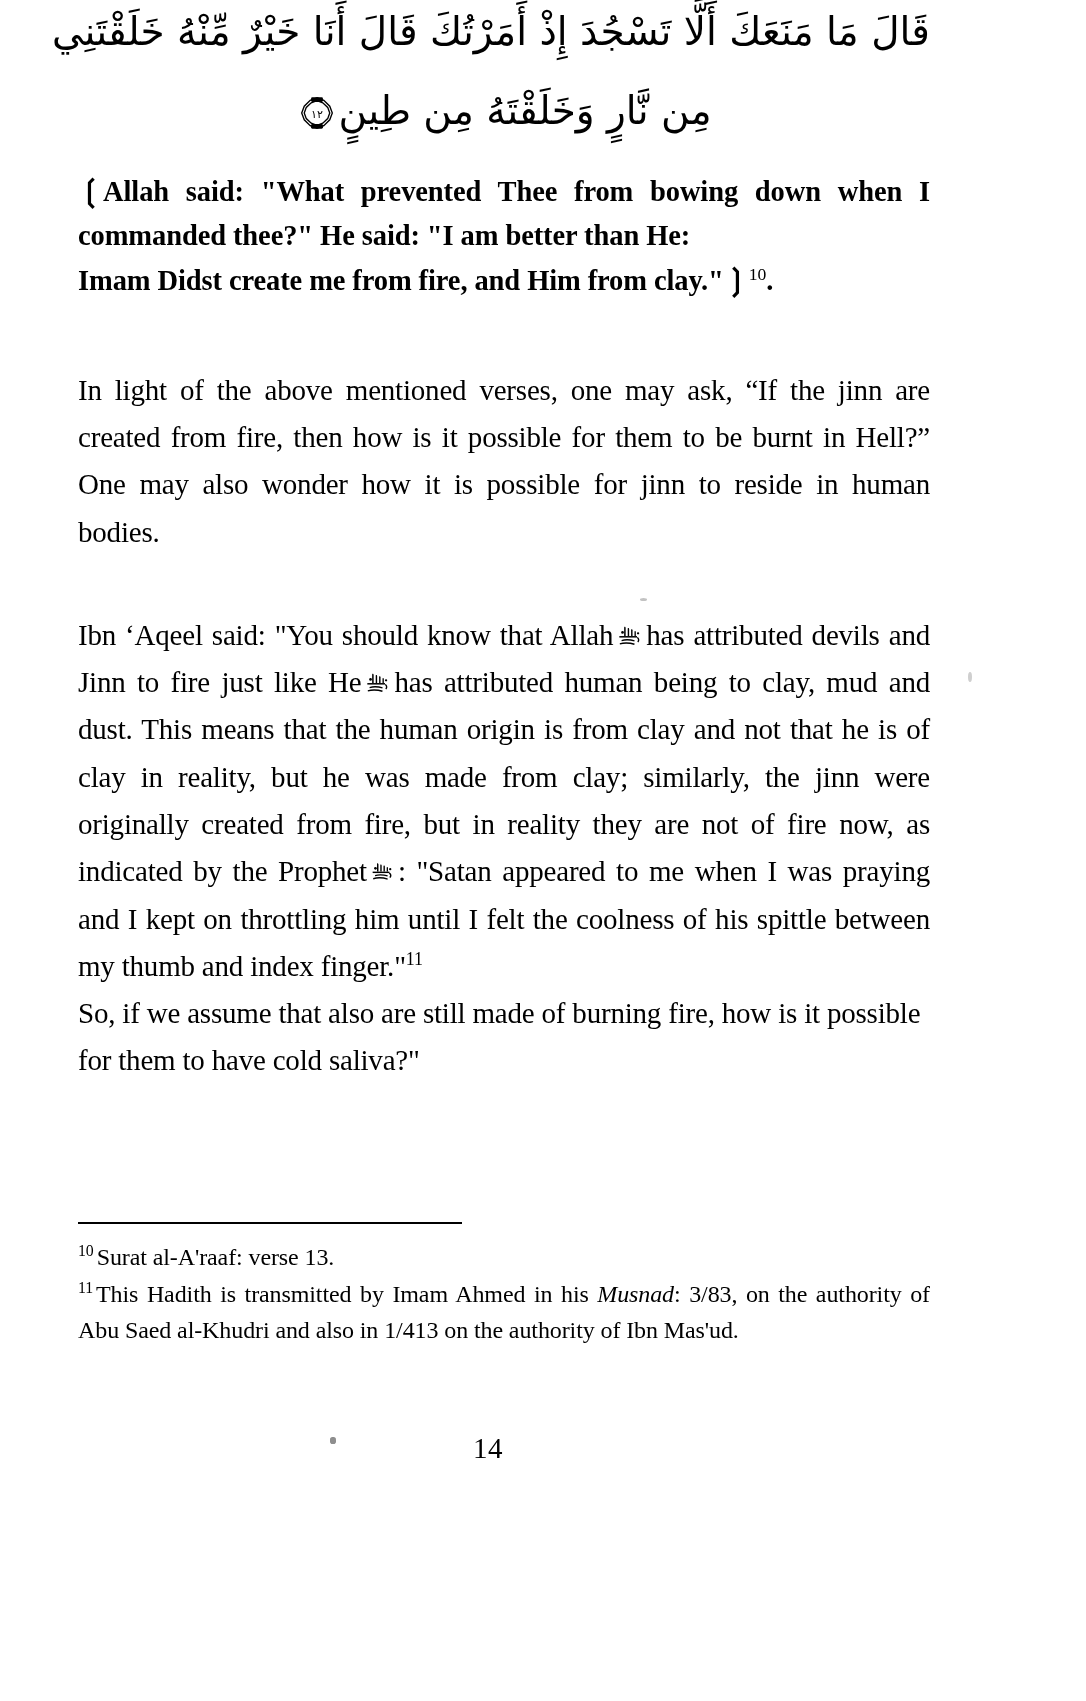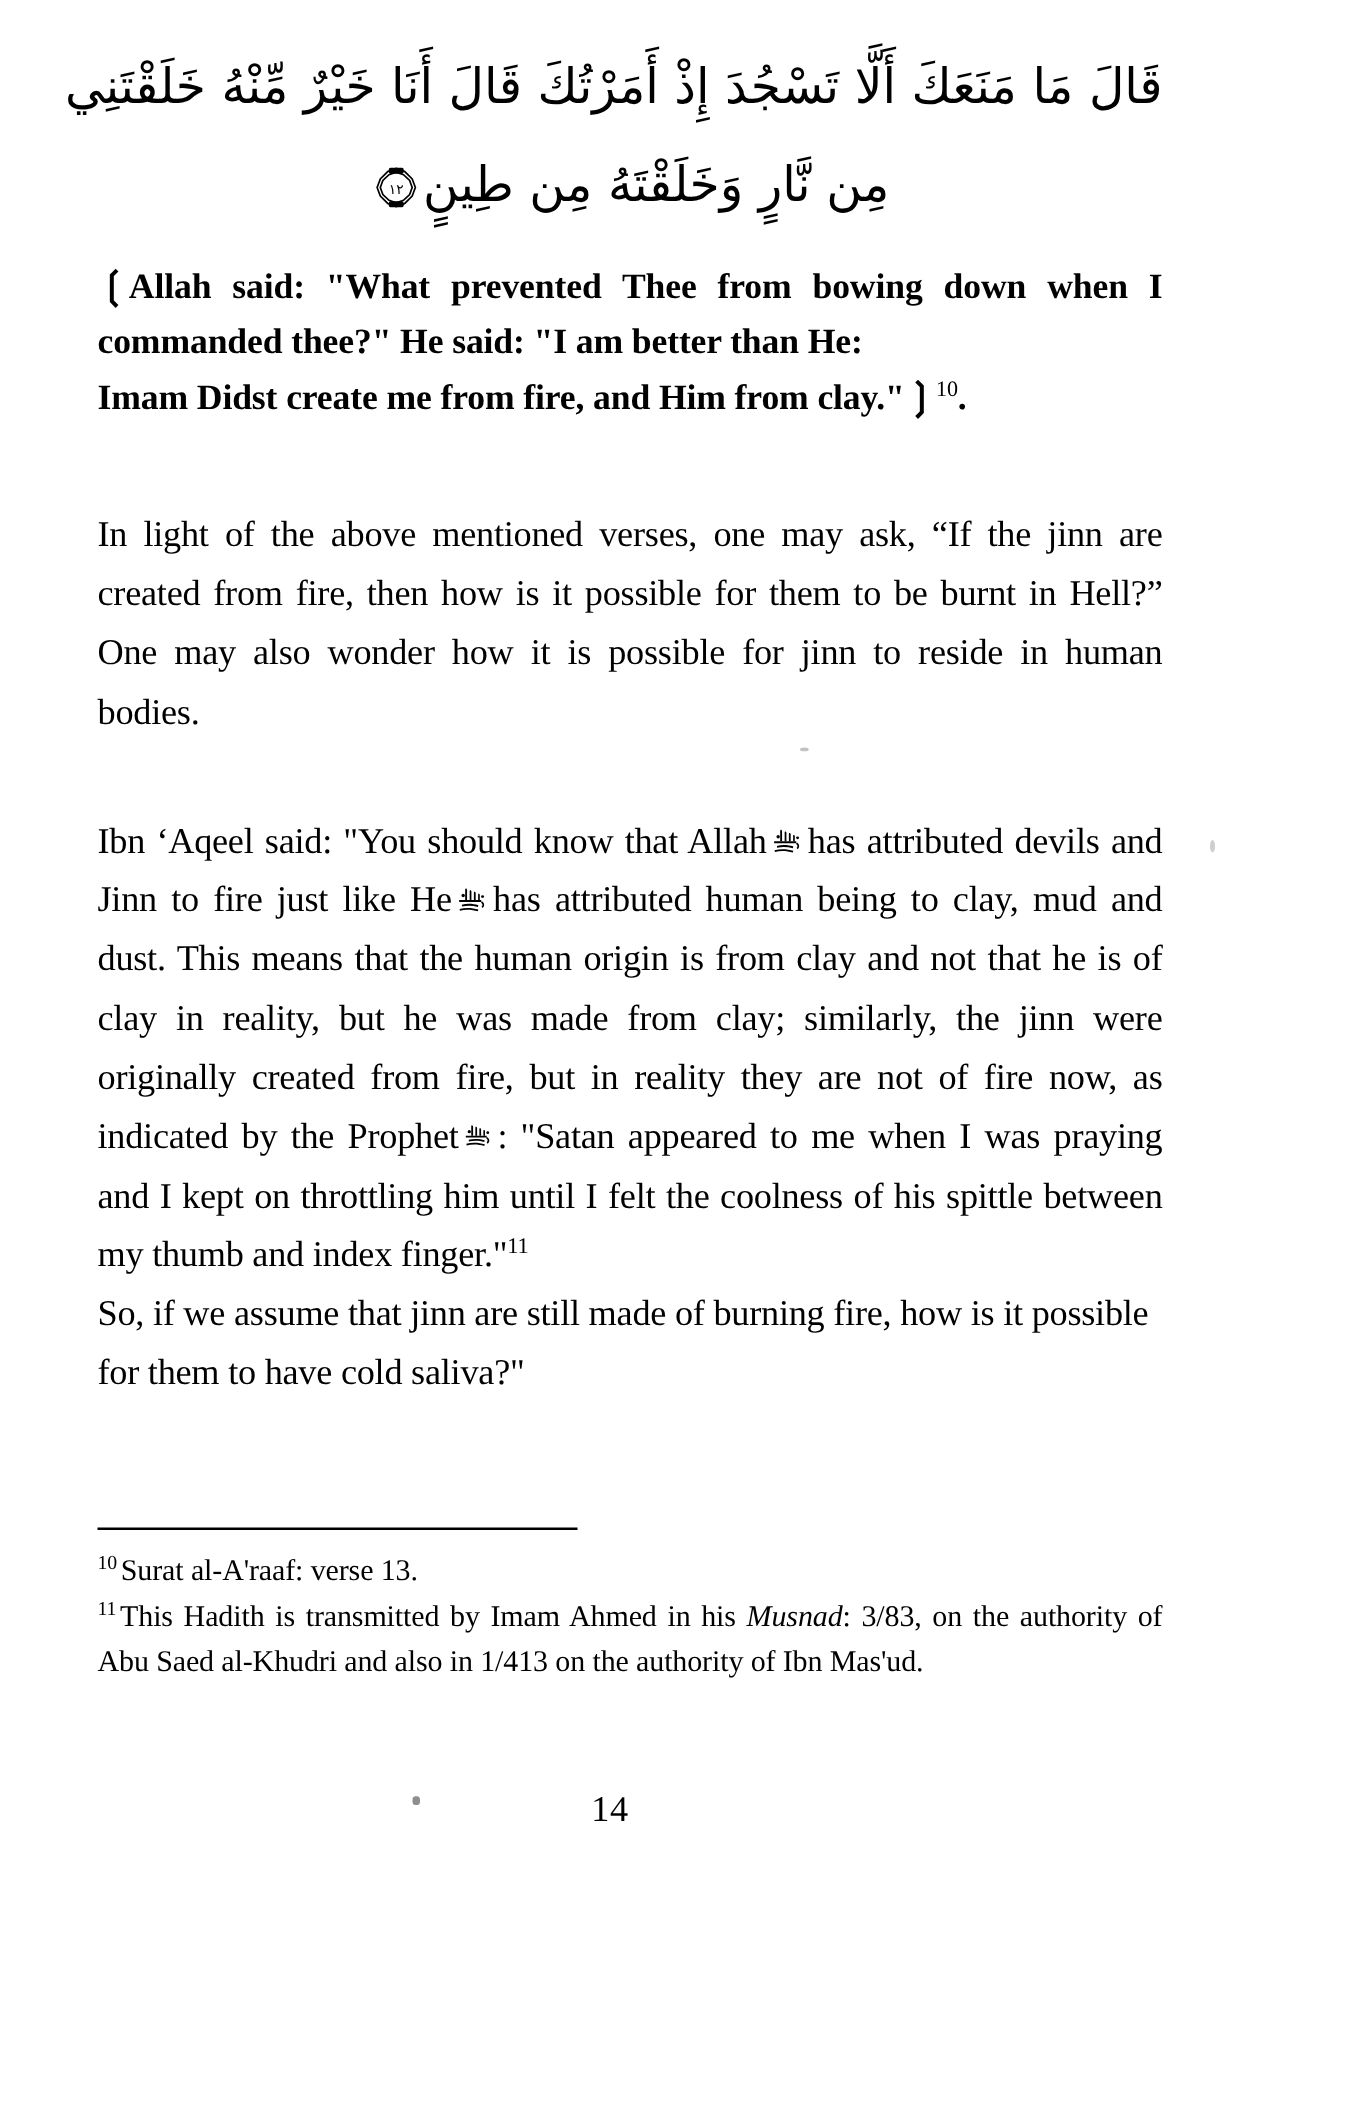--- a/index.html
+++ b/index.html
@@ -30,21 +30,20 @@
     top: 0;
     width: 852px;
   }
 
   
   .quran-block {
     direction: rtl;
     text-align: center;
     font-family: "DejaVu Sans", sans-serif;
     color: #000;
-    padding-top: 38px;
   }
   .quran-line {
     font-size: 40px;
     line-height: 1.62;
     white-space: nowrap;
     letter-spacing: 0.5px;
     font-weight: 500;
   }
   .quran-line-1 {
     text-align: center;
@@ -245,21 +244,21 @@
               <path d="M8.8 2.6c.8 0 1.3.7 1.3 1.7v8.6H8.3V4.3c0-1 .1-1.7.5-1.7z"></path>
               <path d="M12.9 4.2c.6 0 1.1.6 1.1 1.4v7.3h-1.7V5.6c0-.8.1-1.4.6-1.4z"></path>
               <path d="M16.8 5.6c.6 0 1.1.5 1.1 1.3v6H16.2V6.9c0-.8.1-1.3.6-1.3z"></path>
               <path d="M20.7 7.4c.6 0 1 .4 1 1.2v4.3h-1.6V8.6c0-.8.1-1.2.6-1.2z"></path>
               <path d="M3 12.9h20.4v1.8H3z"></path>
               <circle cx="6.4" cy="8.9" r="1.6"></circle>
               <circle cx="24.4" cy="9.9" r="1.4"></circle>
               <path d="M23.6 14c1.4.8 2.3 2.1 2.3 3.6 0 1.2-.6 2.3-1.5 3.1l-1.1-1.3c.6-.5.9-1.1.9-1.8 0-.9-.6-1.7-1.5-2.2z"></path>
             </g>
           </svg></span><span>: "Satan appeared to me when I was praying and I kept on throttling him until I felt the coolness of</span> <span>his spittle between my thumb and index finger."</span><sup class="fn">11</sup>
-      <span class="tail">So, if we assume that jinn are still made of burning fire, how is it possible for them to have cold saliva?"</span>
+      <span class="tail">So, if we assume that also are still made of burning fire, how is it possible for them to have cold saliva?"</span>
     </p>
 
   </div>
 
   <div class="fn-rule"></div>
 
   <div class="footnotes">
     <p class="fnote">
       <sup>10</sup><span>Surat al-A'raaf: verse 13.</span>
     </p>

